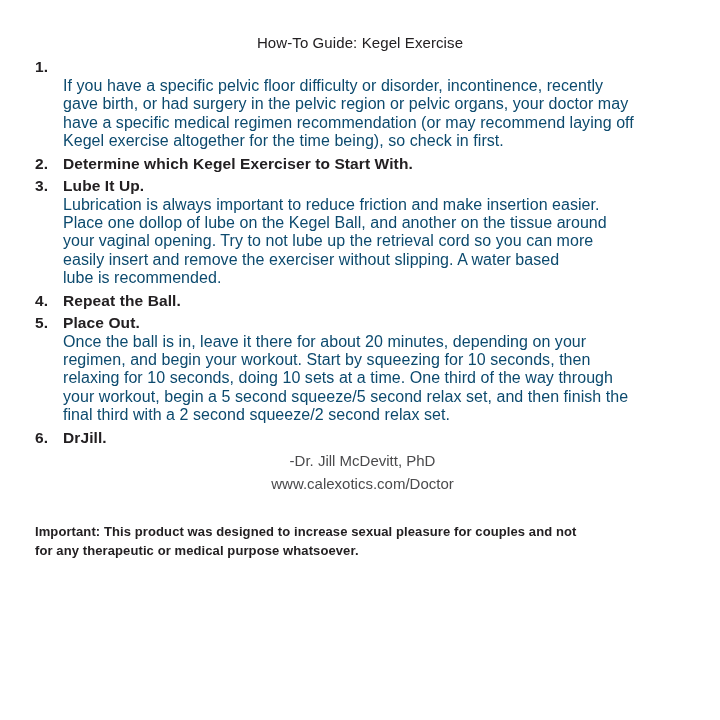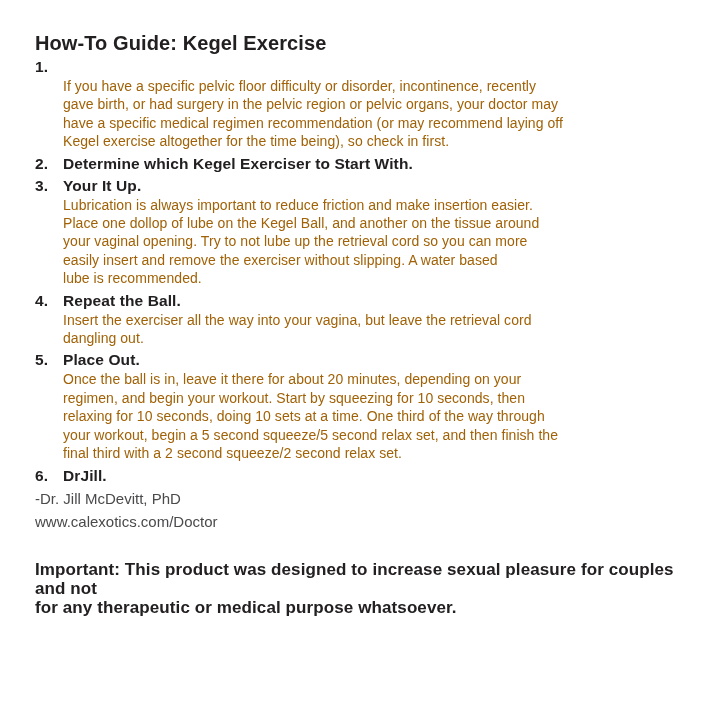--- a/index.html
+++ b/index.html
@@ -13,57 +13,58 @@
     height: 720px;
     background: #ffffff;
     box-sizing: border-box;
     padding: 33px 30px 0 35px;
     font-family: "Liberation Sans", sans-serif;
     color: #4a4a4c;
     overflow: hidden;
   }
   .title {
     margin: 0 5px 4px 0;
-    text-align: left;
-    font-size: 20px;
-    font-weight: bold;
+    text-align: center;
+    font-size: 15px;
+    font-weight: normal;
     line-height: 20px;
     color: #232022;
     letter-spacing: 0.1px;
   }
   .step-heading {
     display: flex;
     margin-top: 3px;
     font-weight: bold;
     color: #232022;
     font-size: 15.5px;
     line-height: 19px;
     letter-spacing: 0.1px;
   }
   .step-num {
     flex: 0 0 28px;
   }
   .step-body {
     margin: 1px 0 0 28px;
-    font-size: 14px;
+    font-size: 16px;
     line-height: 18.4px;
     white-space: pre-line;
-    color: #a16207;
+    color: #0c4a6e;
     letter-spacing: 0.05px;
   }
   .signature, .website {
     margin: 4px 0 0 0;
     font-size: 15px;
     line-height: 19px;
     color: #4a4a4c;
+    text-align: center;
   }
   .disclaimer {
     margin: 29px 0 0 0;
     font-weight: bold;
-    font-size: 17px;
+    font-size: 13px;
     line-height: 19px;
     color: #232022;
     white-space: pre-line;
     letter-spacing: 0.1px;
   }
 </style>
 </head>
 <body>
 
 <div class="page">
@@ -83,36 +84,34 @@
   <div class="step">
     <div class="step-heading">
       <span class="step-num">2.</span>
       <span class="step-head-text">Determine which Kegel Exerciser to Start With.</span>
     </div>
   </div>
 
   <div class="step">
     <div class="step-heading">
       <span class="step-num">3.</span>
-      <span class="step-head-text">Your It Up.</span>
+      <span class="step-head-text">Lube It Up.</span>
     </div>
     <p class="step-body">Lubrication is always important to reduce friction and make insertion easier.
 Place one dollop of lube on the Kegel Ball, and another on the tissue around
 your vaginal opening. Try to not lube up the retrieval cord so you can more
 easily insert and remove the exerciser without slipping. A water based
 lube is recommended.</p>
   </div>
 
   <div class="step">
     <div class="step-heading">
       <span class="step-num">4.</span>
       <span class="step-head-text">Repeat the Ball.</span>
     </div>
-    <p class="step-body">Insert the exerciser all the way into your vagina, but leave the retrieval cord
-dangling out.</p>
   </div>
 
   <div class="step">
     <div class="step-heading">
       <span class="step-num">5.</span>
       <span class="step-head-text">Place Out.</span>
     </div>
     <p class="step-body">Once the ball is in, leave it there for about 20 minutes, depending on your
 regimen, and begin your workout. Start by squeezing for 10 seconds, then
 relaxing for 10 seconds, doing 10 sets at a time. One third of the way through

